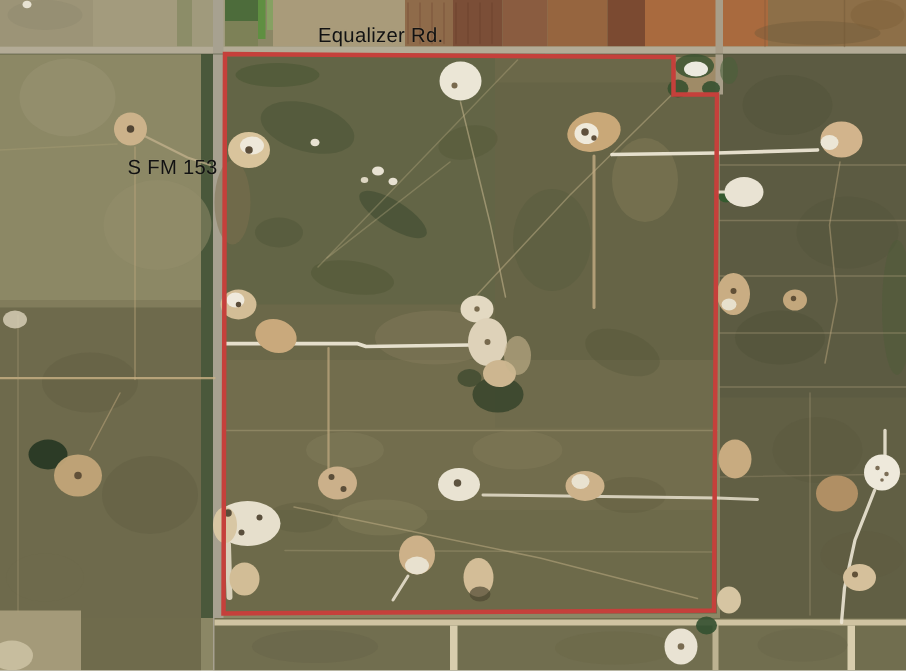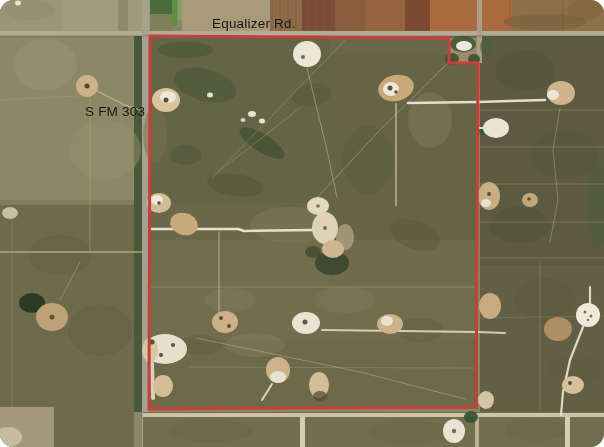--- a/index.html
+++ b/index.html
@@ -2,21 +2,20 @@
 <html><head>
 <meta charset="utf-8">
 <style>
   html,body{margin:0;padding:0;background:#ffffff;}
   .map-wrap{
     position:relative;
     width:604px;height:447px;
     overflow:hidden;
     font-family:"Liberation Sans",sans-serif;
     background:#8b8765;
-    border-radius:14px;
   }
   .map-svg{position:absolute;left:0;top:0;width:604px;height:447px;display:block;}
   .map-label{
     position:absolute;
     color:#121212;
     font-weight:400;
     white-space:nowrap;
     z-index:5;
     letter-spacing:0.2px;
     text-shadow:0 0 1px rgba(200,195,170,0.35);
@@ -212,14 +211,14 @@
       <circle cx="489" cy="194" r="2" fill="#55462f" opacity="0.9"></circle>
       <circle cx="529" cy="199" r="1.8" fill="#55462f" opacity="0.9"></circle>
       <circle cx="325" cy="228" r="2" fill="#6d5e42" opacity="0.9"></circle>
       <circle cx="318" cy="206" r="1.8" fill="#6d5e42" opacity="0.9"></circle>
       <circle cx="52" cy="317" r="2.5" fill="#574732" opacity="0.9"></circle>
       <circle cx="454" cy="431" r="2.2" fill="#6d5e42" opacity="0.9"></circle>
       <circle cx="159" cy="203" r="1.8" fill="#4a3c28" opacity="0.9"></circle>
       <polygon points="150,36 449,38 449,63 478,63 476,407 149,409" fill="none" stroke="#c5403b" stroke-width="3" stroke-linejoin="miter"></polygon>
     </svg>
   <div class="map-label" style="left: 212px; top: 16px; font-size: 13.5px;">Equalizer Rd.</div>
-  <div class="map-label" style="left: 85px; top: 104px; font-size: 13.5px;">S FM 303</div>
+  <div class="map-label" style="left: 85px; top: 104px; font-size: 13.5px;">S FM 153</div>
 </div>
 
 </body></html>

